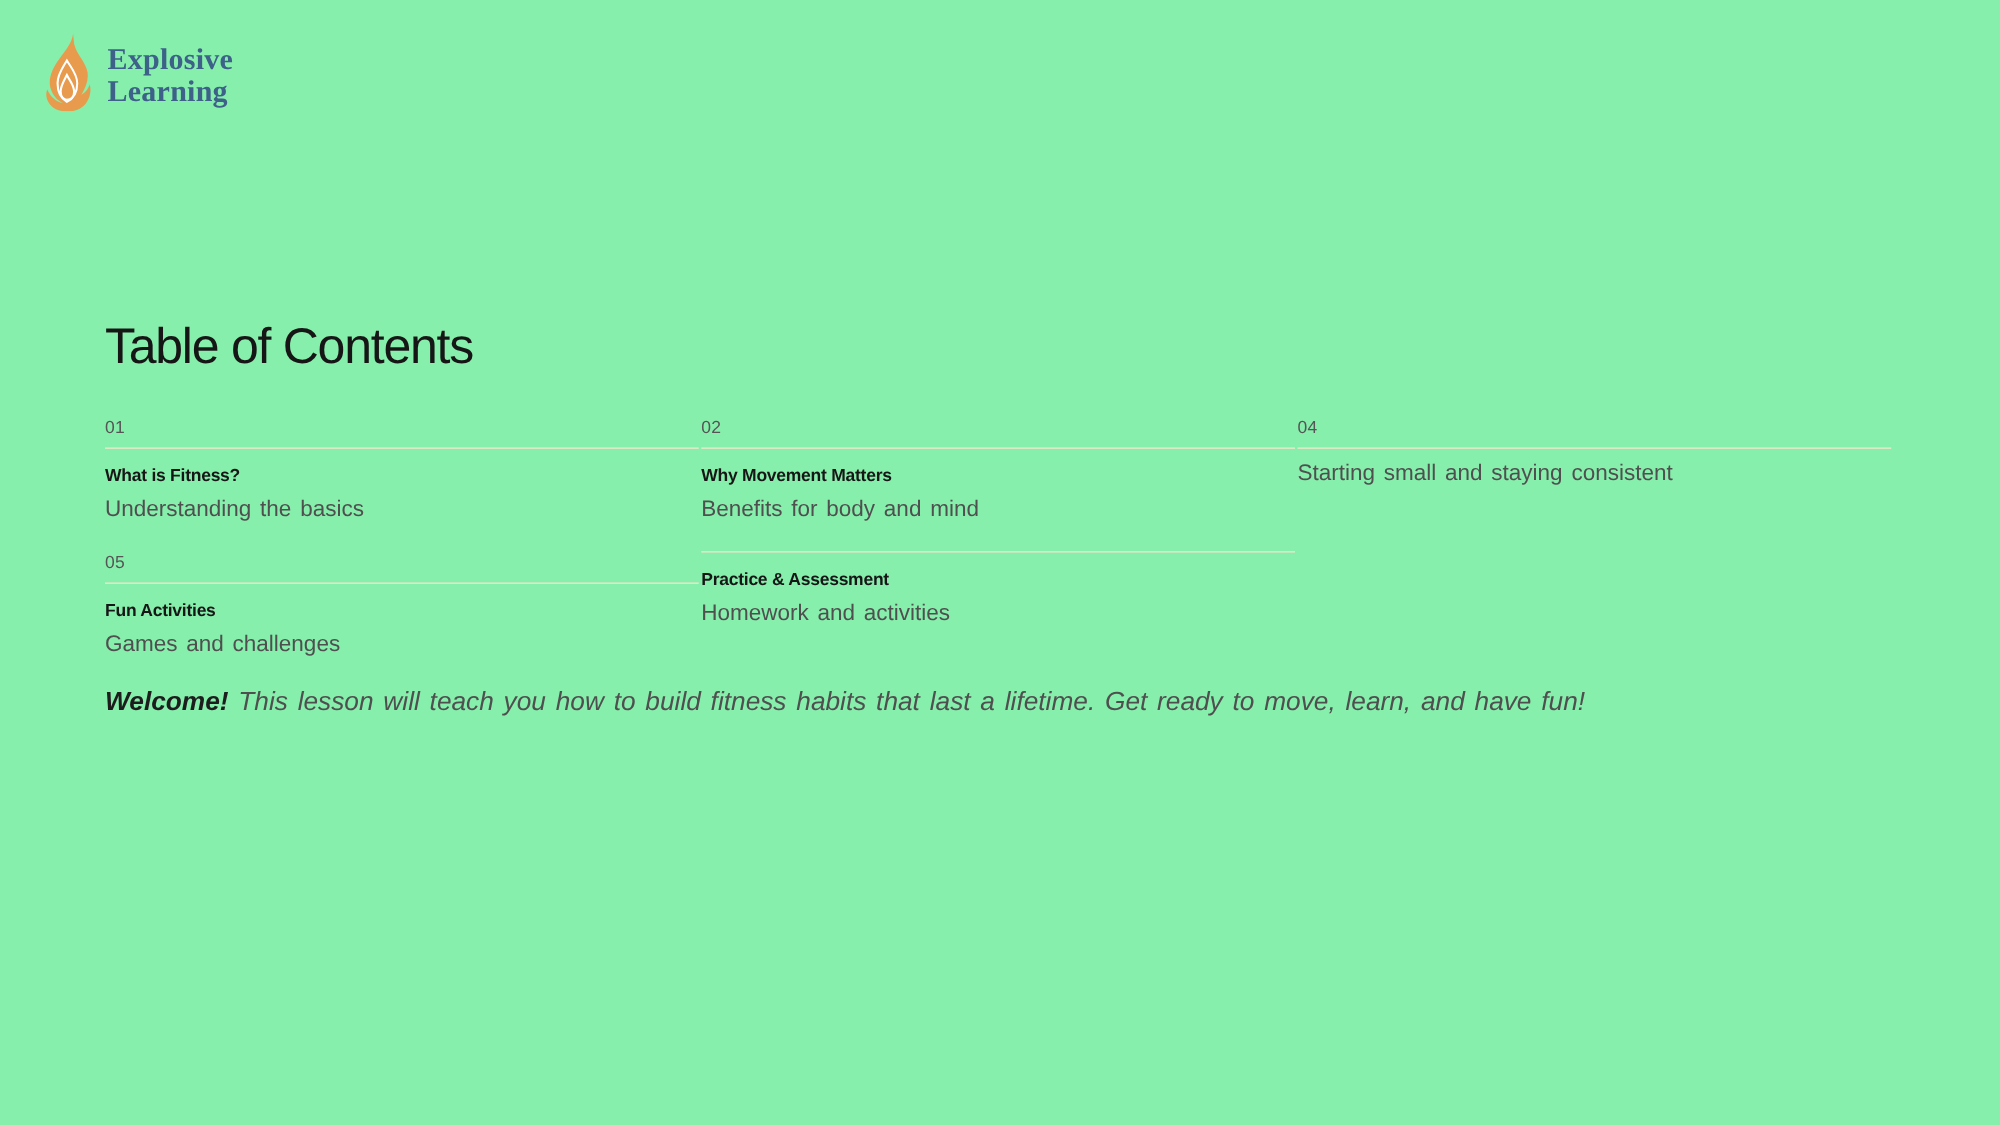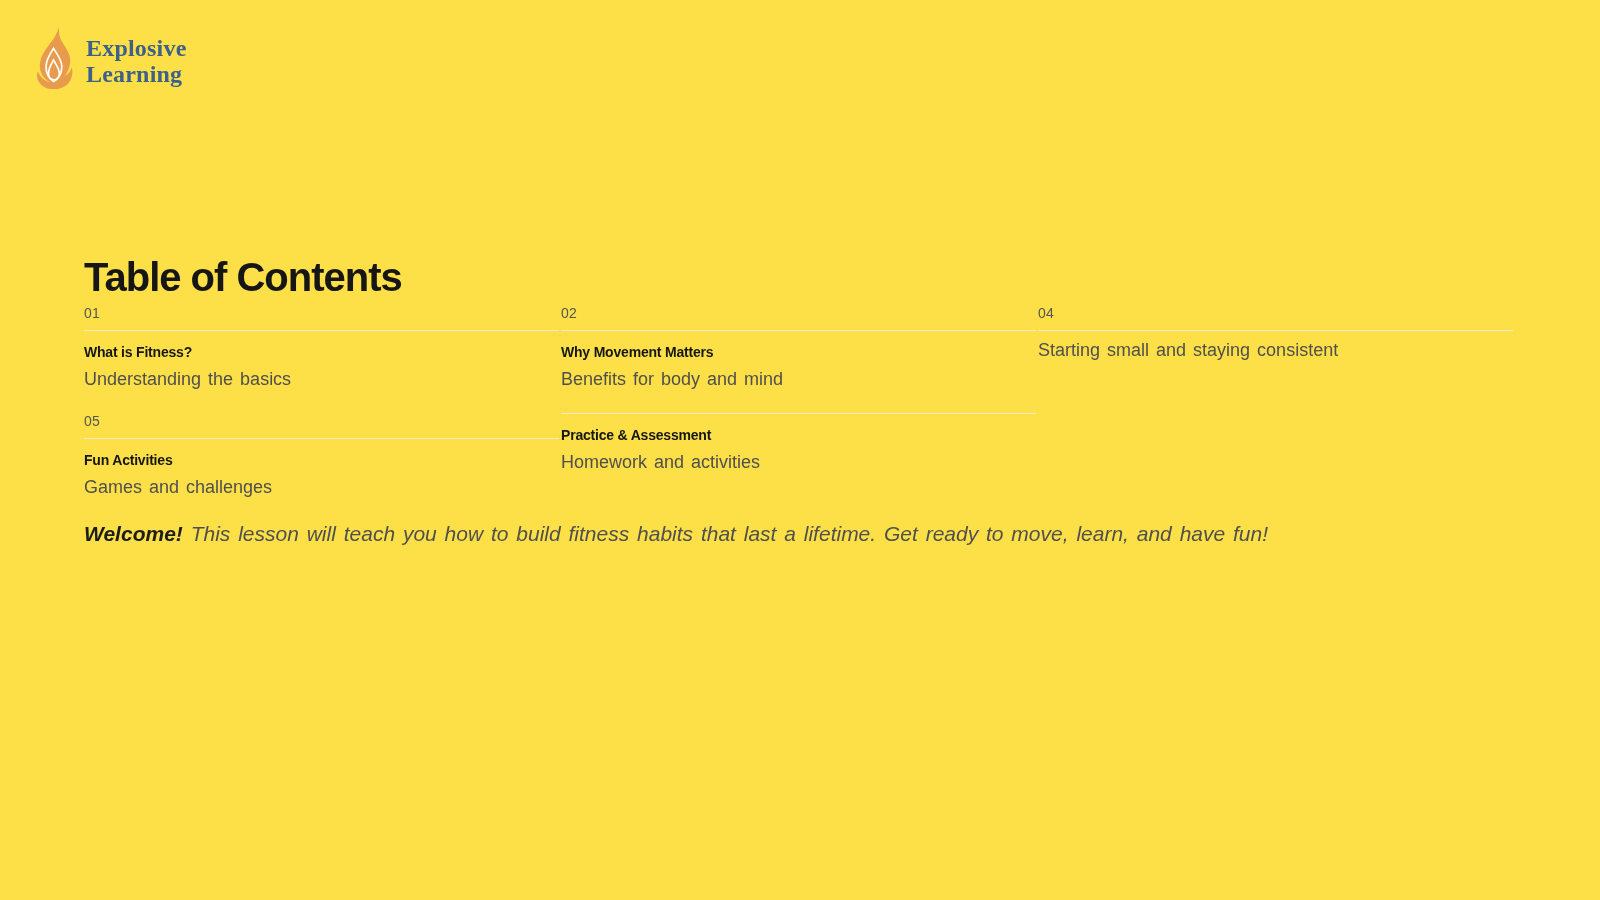--- a/index.html
+++ b/index.html
@@ -15,21 +15,21 @@
   body {
     font-family: "Liberation Sans", sans-serif;
     width: 1600px;
     height: 900px;
     overflow: hidden;
   }
   .page {
     position: relative;
     width: 1600px;
     height: 900px;
-    background: #fde047;
+    background: #86efac;
   }
   .logo {
     position: absolute;
     top: 26px;
     left: 30px;
     display: flex;
     align-items: flex-start;
     gap: 9px;
   }
   .logo-flame svg { display: block; width: 47px; height: 63px; }
@@ -43,25 +43,25 @@
     letter-spacing: 0.2px;
   }
   .content {
     position: absolute;
     left: 84px;
     top: 255px;
     width: 1429px;
   }
   .page-title {
     font-size: 40px;
-    font-weight: 700;
+    font-weight: 400;
     letter-spacing: -1px;
     color: var(--ink);
     line-height: 44px;
-    margin-bottom: 6px;
+    margin-bottom: 34px;
   }
   .toc-grid {
     display: grid;
     grid-template-columns: 1fr 1fr 1fr;
     column-gap: 2px;
   }
   .toc-item { margin-bottom: 23px; cursor: pointer; }
   .toc-number {
     font-size: 14px;
     color: var(--number);

